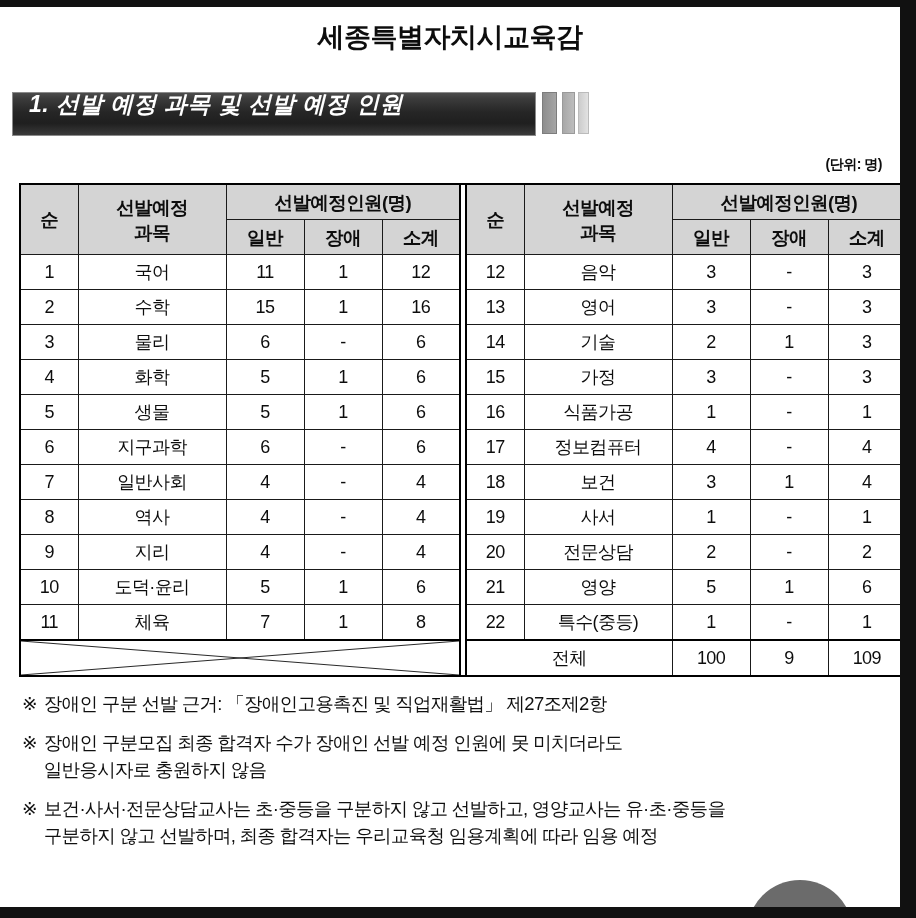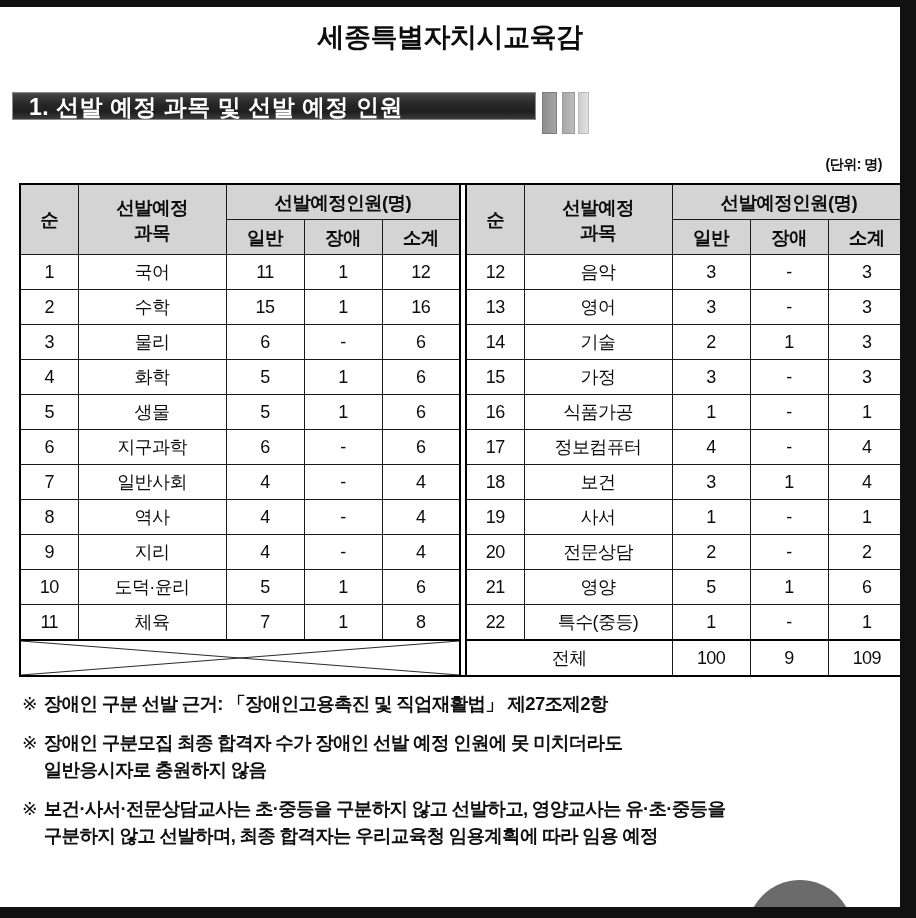--- a/index.html
+++ b/index.html
@@ -39,27 +39,28 @@
     position: relative;
     margin-top: 39px;
     margin-left: 12px;
     height: 42px;
     width: 580px;
   }
   .banner {
     position: absolute;
     left: 0; top: 0;
     width: 524px;
-    height: 28px;
+    height: 44px;
     box-sizing: border-box;
     background: linear-gradient(to bottom,
        #4c4c4c 0%, #3b3b3b 14%, #262626 45%, #1f1f1f 72%, #3a3a3a 100%);
     border: 1px solid #8a8a8a;
     display: flex;
-    align-items: flex-end;
+    align-items: flex-start;
+    font-style: italic;
   }
   .banner-text {
     color: #ffffff;
     font-size: 23px;
     font-weight: bold;
     letter-spacing: 0.5px;
     padding-left: 16px;
     line-height: 1;
   }
   .banner-bar {
@@ -169,21 +170,21 @@
     font-size: 18.5px;
     color: #101010;
     line-height: 1.45;
     margin-bottom: 12px;
     letter-spacing: -0.7px;
   }
   .note-mark {
     flex: 0 0 auto;
     margin-right: 7px;
   }
-  .note-body { flex: 1 1 auto; font-weight: bold; }
+  .note-body { flex: 1 1 auto; }
 
   
   .blob {
     position: absolute;
     left: 747px;
     top: 873px;
     width: 106px;
     height: 106px;
     border-radius: 50%;
     background: #6b6b6b;

